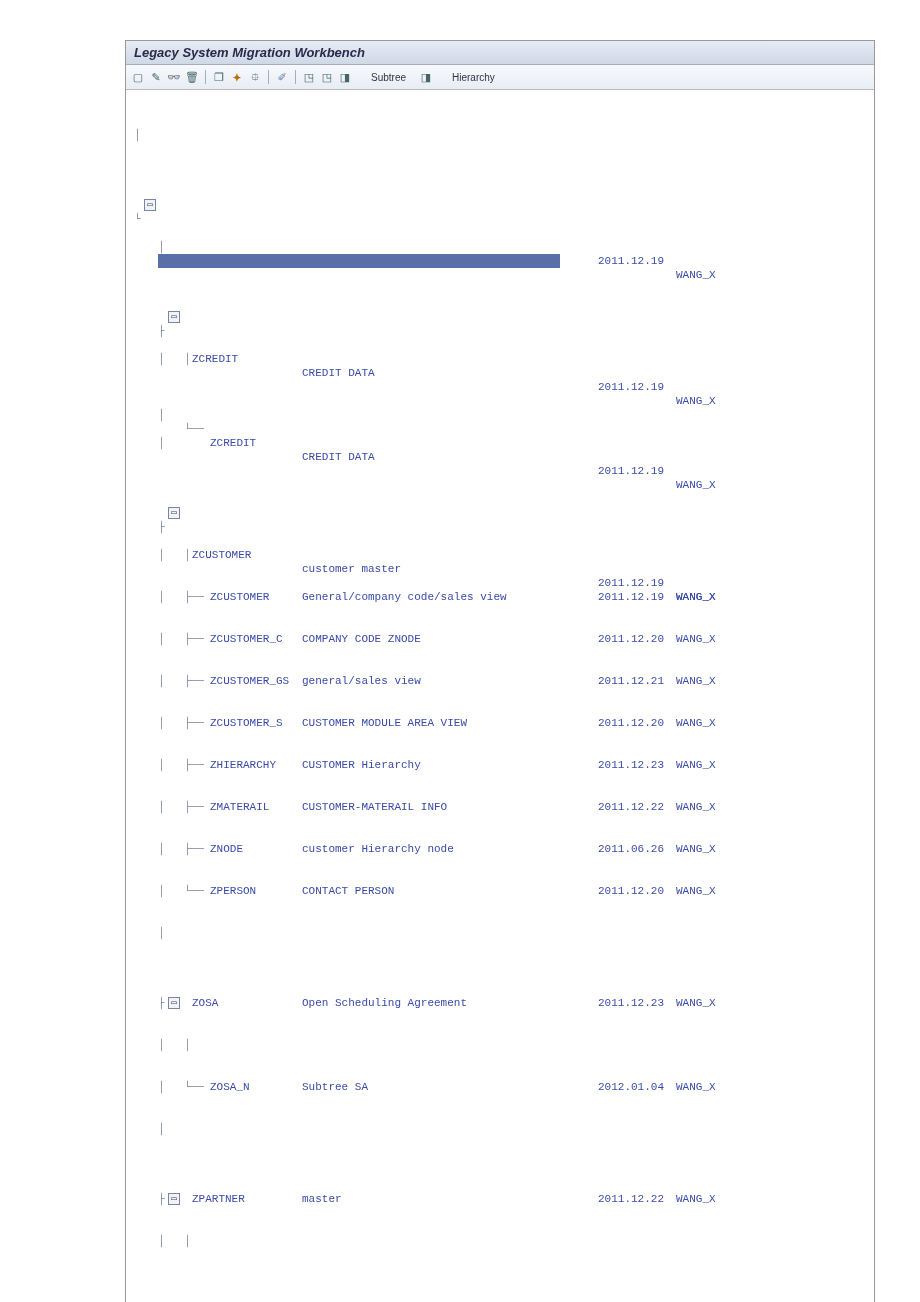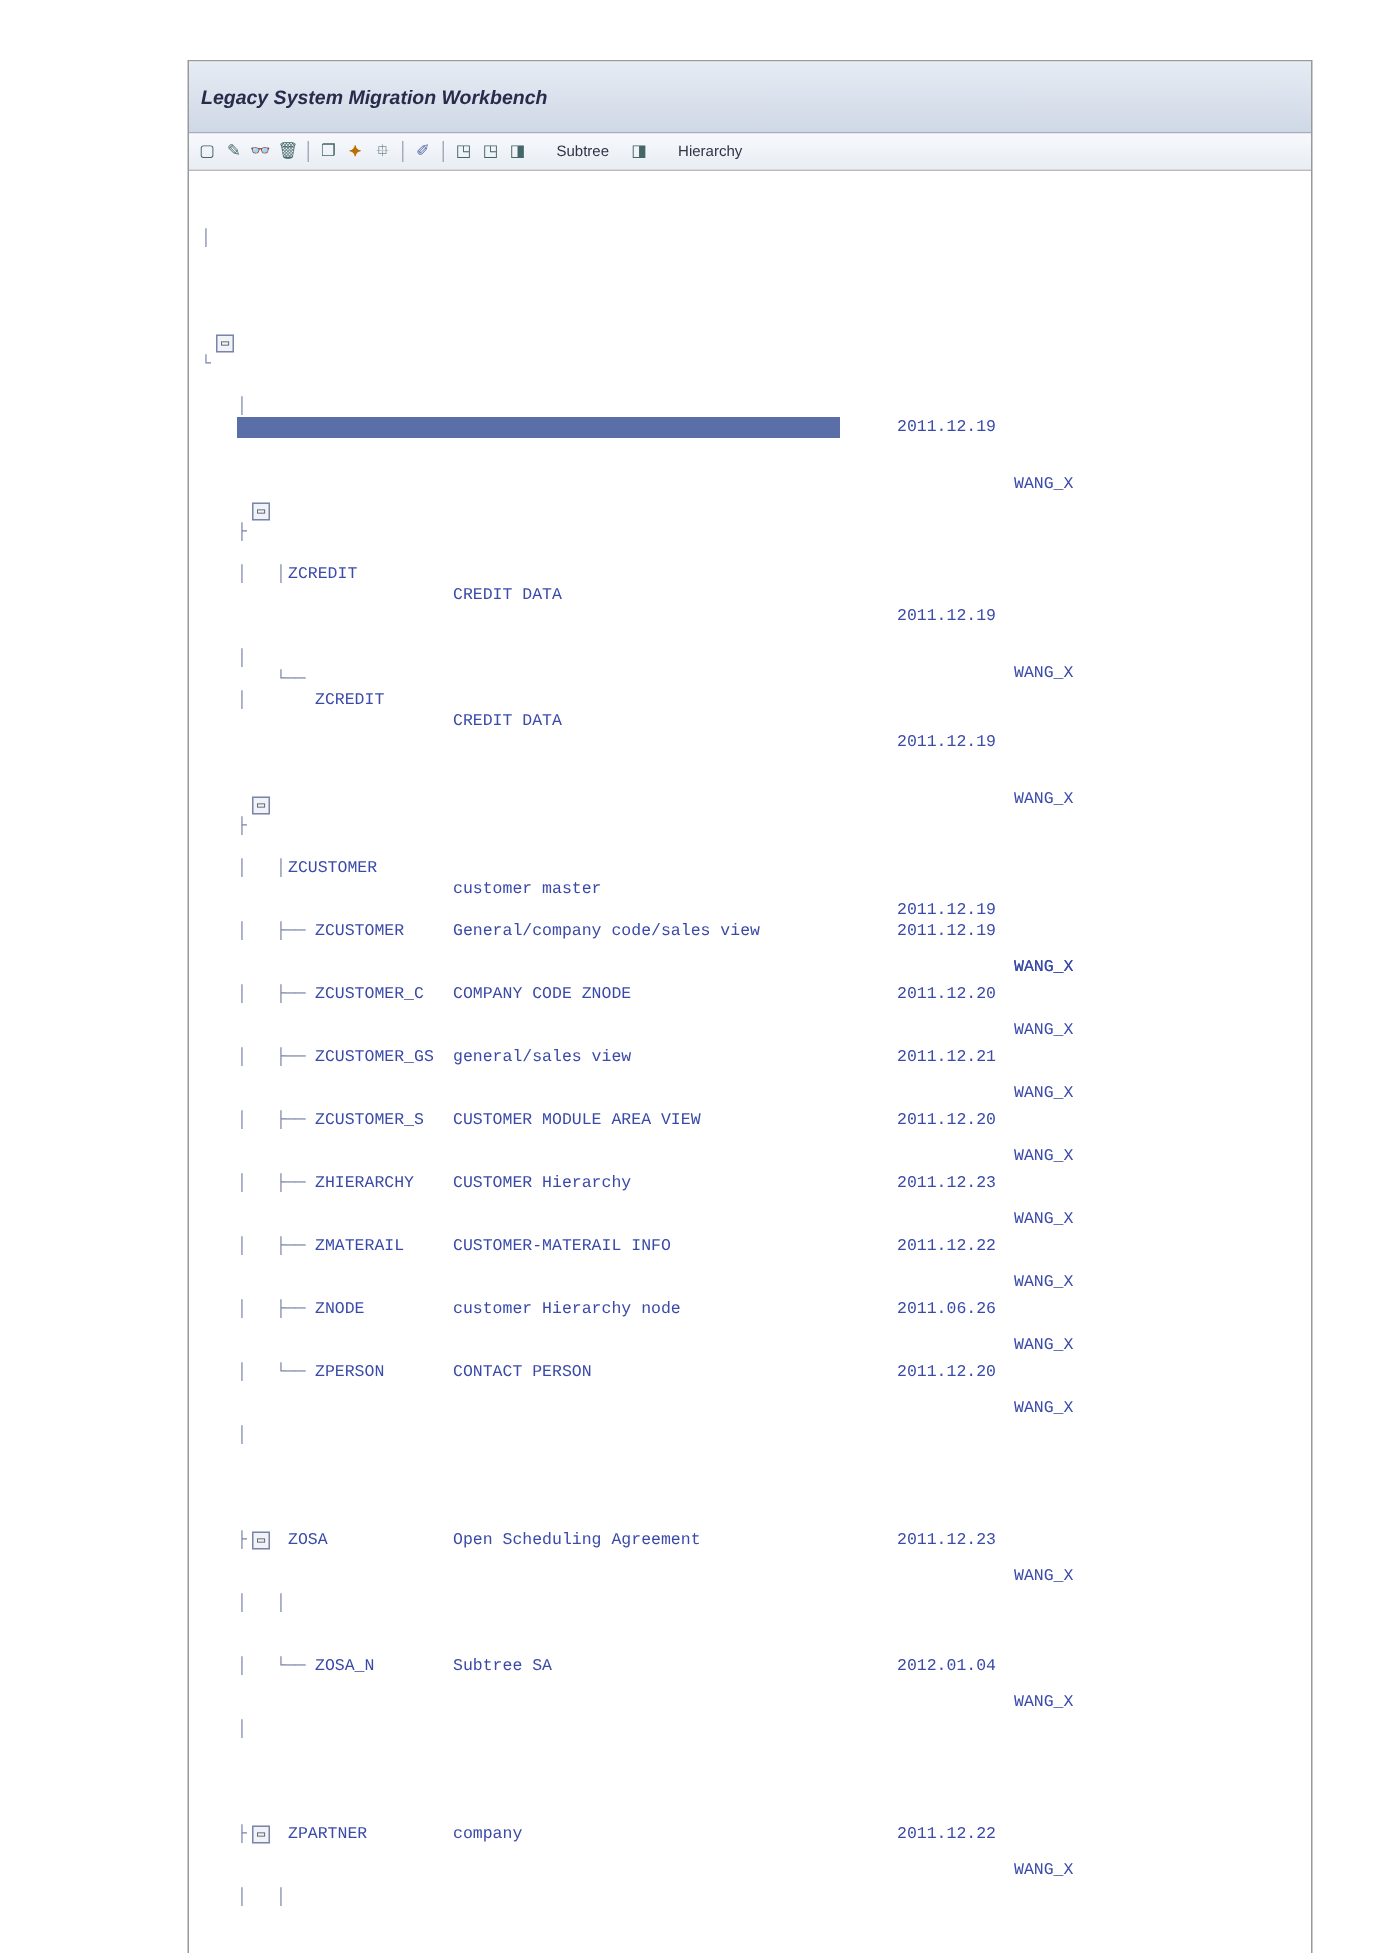--- a/index.html
+++ b/index.html
@@ -15,21 +15,21 @@
     font-family: Verdana, Arial, sans-serif;
     font-size: 11px;
     color: #333;
     background: #fff;
   }
   .sap-title {
     background: linear-gradient(#e6ecf4, #cfd8e6);
     font-style: italic;
     font-weight: bold;
     font-size: 13px;
-    padding: 16px 8px;
+    padding: 4px 8px;
     color: #2a2a4a;
     border-bottom: 1px solid #aab;
   }
   .sap-toolbar {
     background: linear-gradient(#f7f9fc, #e8edf4);
     border-bottom: 1px solid #bbb;
     padding: 2px 4px;
     height: 20px;
     display: flex;
     align-items: center;
@@ -73,21 +73,21 @@
     height: 14px;
   }
   .lbl {
     position: absolute;
   }
   .nm2 { left: 58px; }
   .nm3 { left: 76px; }
   .nm-proj { left: 0; }
   .desc { left: 168px; }
   .meta-date { left: 464px; }
-  .meta-user { left: 542px; margin-top: 24px; }
+  .meta-user { left: 542px; }
   .branch {
     color: #7a84a8;
   }
   .icon-collapse {
     position: absolute;
     display: inline-block;
     width: 10px;
     height: 10px;
     background: #f0f3f7;
     border: 1px solid #7a84a8;
@@ -190,21 +190,21 @@
     <div class="row"><span class="branch lbl" style="left:24px">│</span><span class="branch lbl" style="left:50px">└──</span><span class="lbl nm3">ZPERSON</span><span class="lbl desc">CONTACT PERSON</span><span class="lbl meta-date">2011.12.20</span><span class="lbl meta-user">WANG_X</span></div>
     <div class="row"><span class="branch lbl" style="left:24px">│</span></div>
 
     
     <div class="row"><span class="branch lbl" style="left:24px">├</span><span class="icon-collapse" style="left:34px">▭</span><span class="lbl nm2">ZOSA</span><span class="lbl desc">Open Scheduling Agreement</span><span class="lbl meta-date">2011.12.23</span><span class="lbl meta-user">WANG_X</span></div>
     <div class="row"><span class="branch lbl" style="left:24px">│</span><span class="branch lbl" style="left:50px">│</span></div>
     <div class="row"><span class="branch lbl" style="left:24px">│</span><span class="branch lbl" style="left:50px">└──</span><span class="lbl nm3">ZOSA_N</span><span class="lbl desc">Subtree SA</span><span class="lbl meta-date">2012.01.04</span><span class="lbl meta-user">WANG_X</span></div>
     <div class="row"><span class="branch lbl" style="left:24px">│</span></div>
 
     
-    <div class="row"><span class="branch lbl" style="left:24px">├</span><span class="icon-collapse" style="left:34px">▭</span><span class="lbl nm2">ZPARTNER</span><span class="lbl desc">company</span><span class="lbl meta-date">2011.12.22</span><span class="lbl meta-user">WANG_X</span></div>
+    <div class="row"><span class="branch lbl" style="left:24px">├</span><span class="icon-collapse" style="left:34px">▭</span><span class="lbl nm2">ZPARTNER</span><span class="lbl desc">master</span><span class="lbl meta-date">2011.12.22</span><span class="lbl meta-user">WANG_X</span></div>
     <div class="row"><span class="branch lbl" style="left:24px">│</span><span class="branch lbl" style="left:50px">│</span></div>
     
     
 
     
     
     
     
     
     

